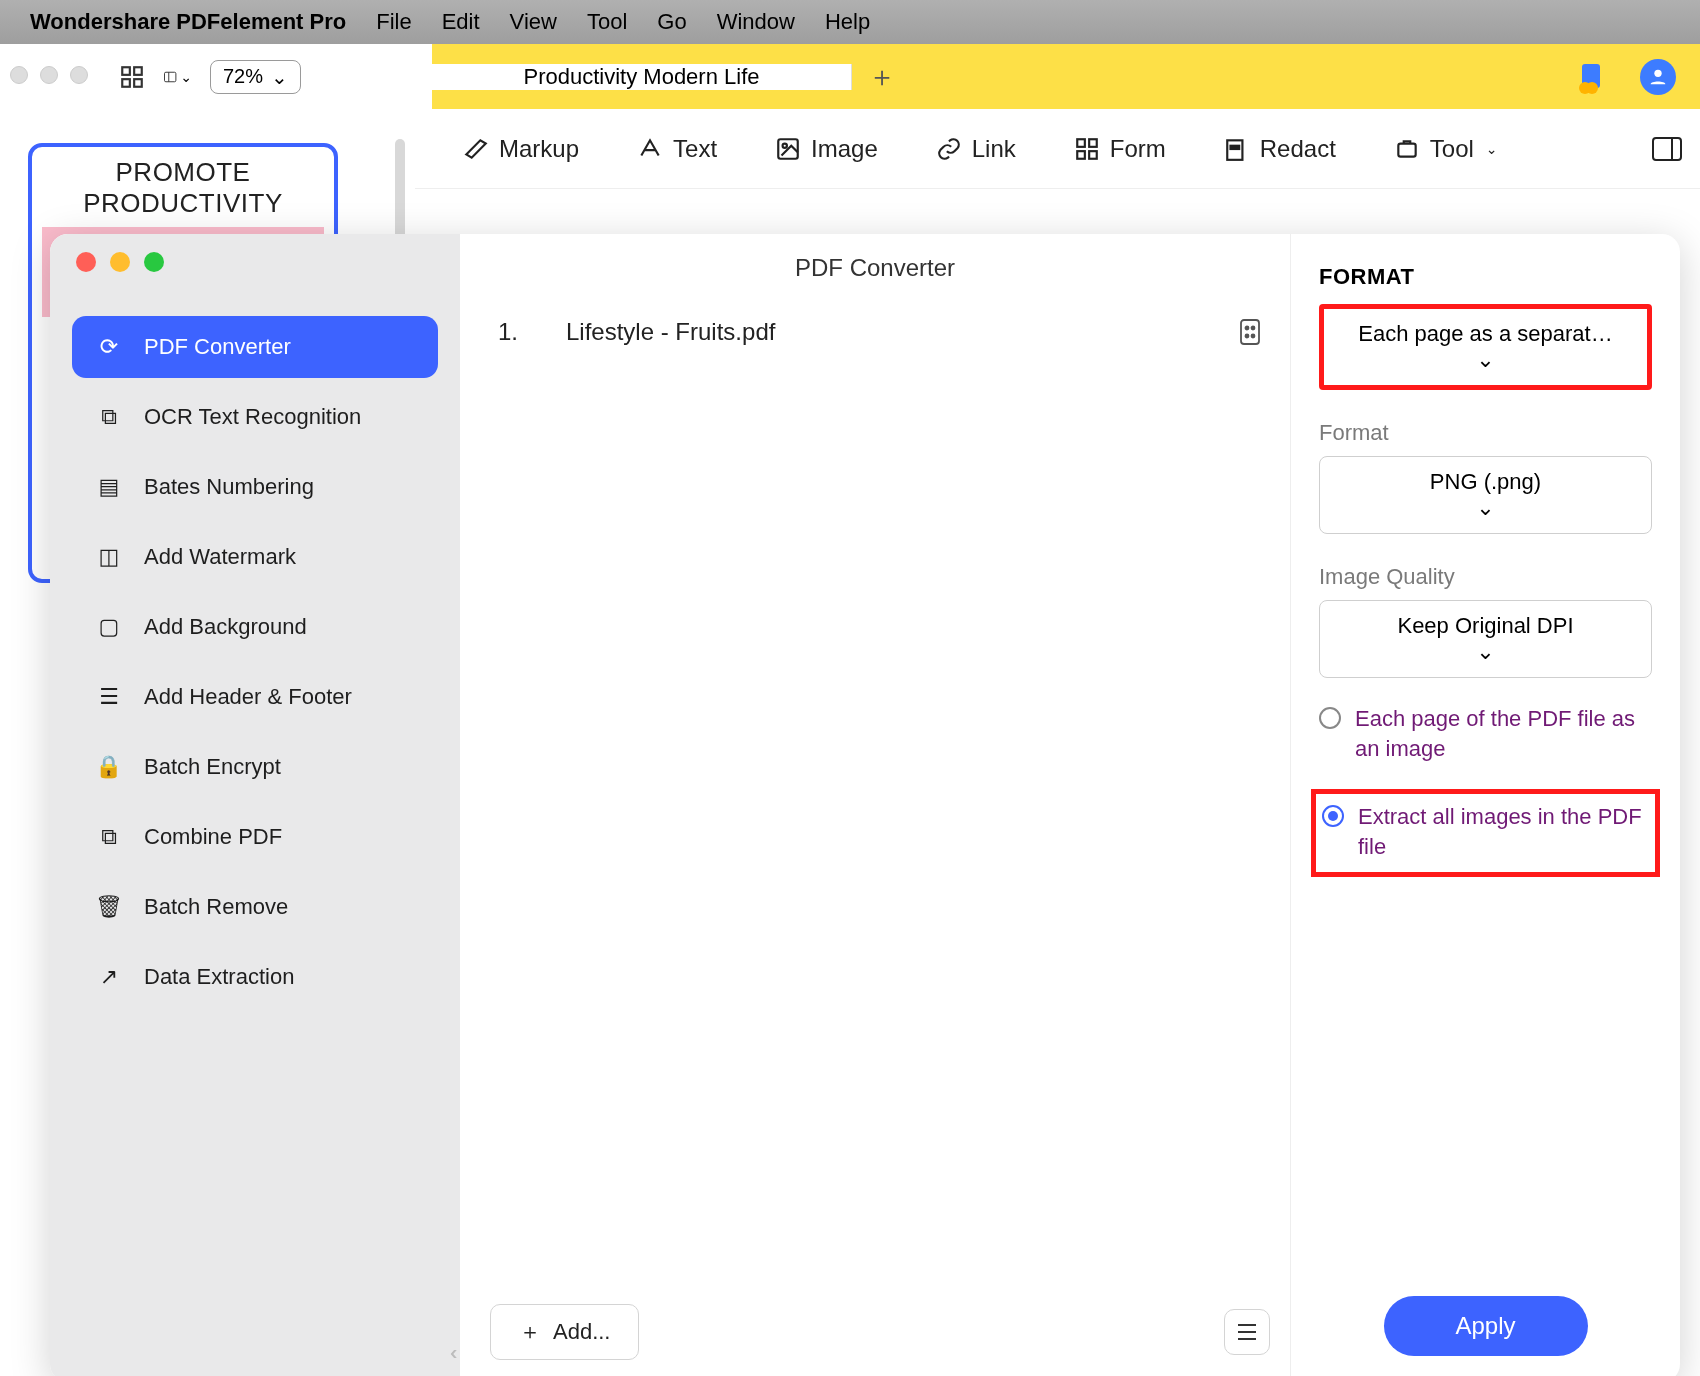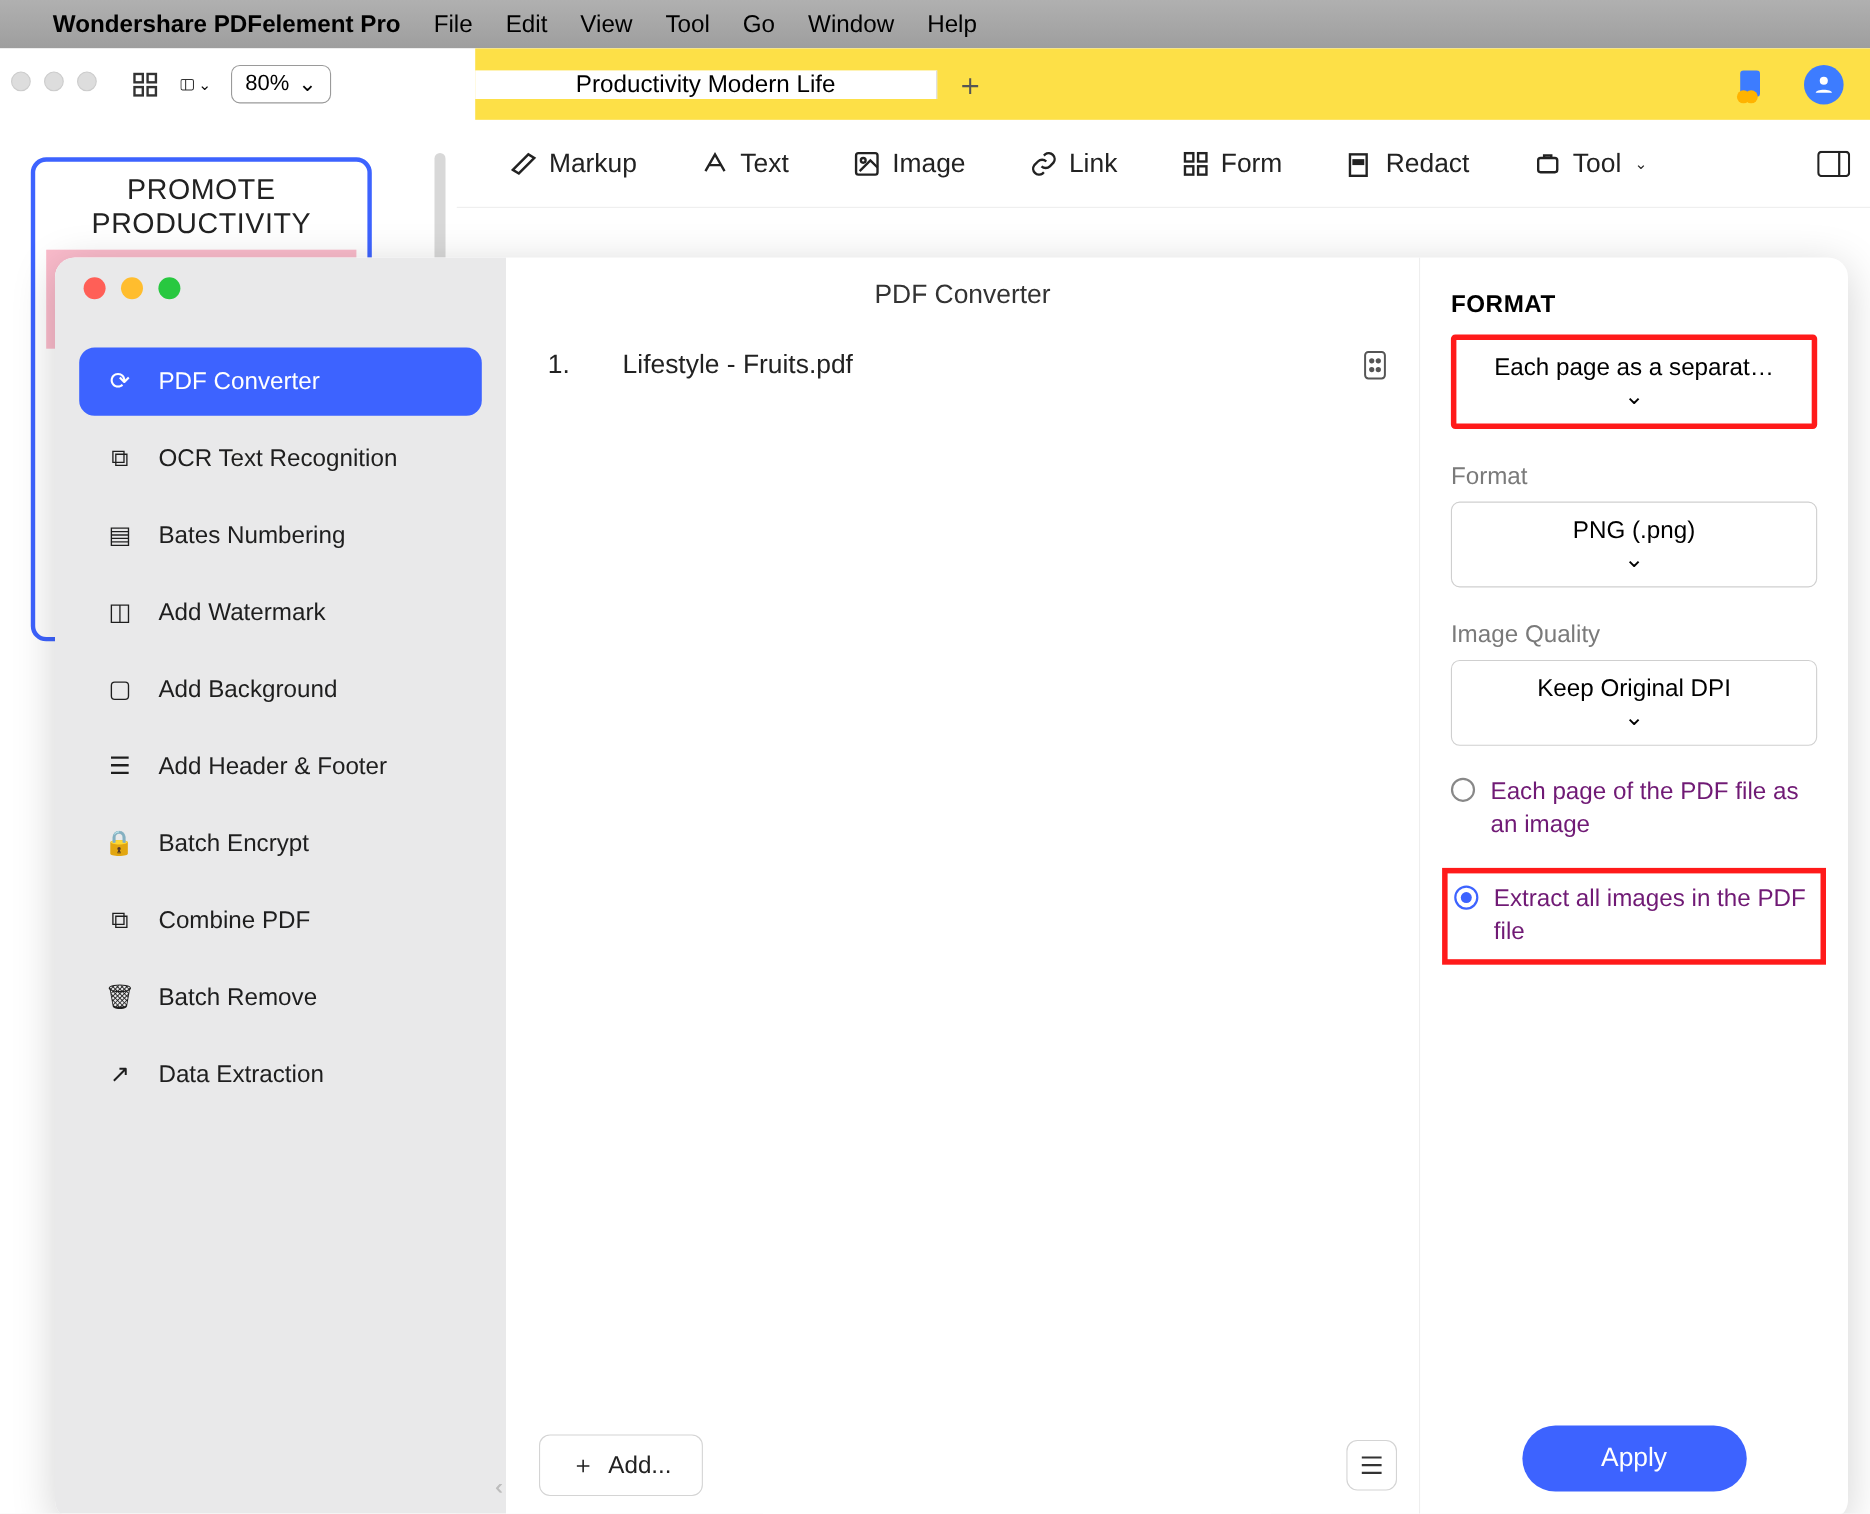--- a/index.html
+++ b/index.html
@@ -1,19 +1,19 @@
 <!DOCTYPE html>
 <html><head>
 <meta charset="utf-8">
 <style>
   * { box-sizing: border-box; margin: 0; padding: 0; font-family: -apple-system, BlinkMacSystemFont, "Segoe UI", Helvetica, Arial, sans-serif; }
   body { width: 1700px; height: 1376px; background: #f5f5f5; position: relative; overflow: hidden; transform-origin: top left; }
 
   
-  .menubar { height: 44px; background: linear-gradient(#b0b0b0,#9e9e9e); display: flex; align-items: center; padding-left: 18px; gap: 30px; }
+  .menubar { height: 44px; background: linear-gradient(#b0b0b0,#9e9e9e); display: flex; align-items: center; gap: 30px; }
   .apple { font-size: 26px; color:#000; }
   .menubar span { font-size: 22px; color:#000; }
   .menubar .appname { font-weight: 700; }
 
   .workspace { position: relative; height: calc(100% - 44px); background:#fff; }
 
   
   .leftbar { position:absolute; top:0; left:0; width:415px; height:65px; display:flex; align-items:center; gap:18px; padding-left:10px; }
   .traffic-gray span { width:18px; height:18px; border-radius:50%; background:#ddd; border:1px solid #ccc; display:inline-block; margin-right:12px; }
   .tool-icon { width:28px; height:28px; display:inline-flex; align-items:center; justify-content:center; }
@@ -106,21 +106,21 @@
         </svg>
     </span>
     <span class="tool-icon">
       <svg width="30" height="22" viewBox="0 0 30 22" fill="none" stroke="#333" stroke-width="2">
           <rect x="1" y="1" width="24" height="20" rx="3"></rect>
           <line x1="10" y1="1" x2="10" y2="21"></line>
         </svg>
       <span style="font-size:14px;margin-left:2px;">⌄</span>
     </span>
     <span class="zoom">
-      <span>80%</span>
+      <span>72%</span>
       <span>⌄</span>
     </span>
   </div>
 
   <div class="tabsbar">
     <div class="tab">Productivity Modern Life</div>
     <div class="tabplus">＋</div>
     <div class="tabsbar-right">
       <span>
         <svg width="34" height="34" viewBox="0 0 34 34">

